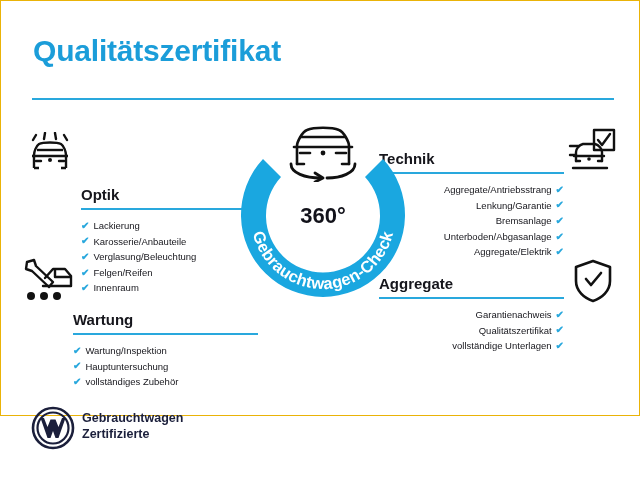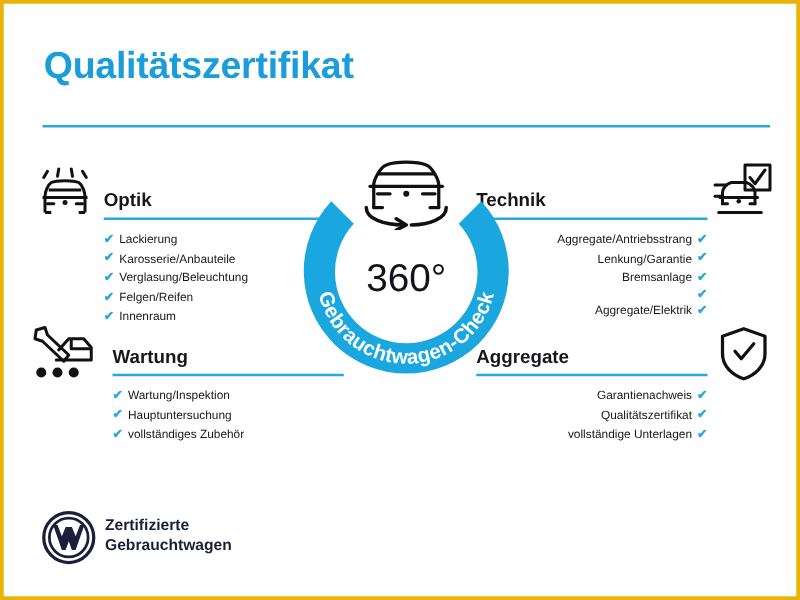--- a/index.html
+++ b/index.html
@@ -4,24 +4,24 @@
 <style>
   html,body{margin:0;padding:0;}
   body{
     width:640px;height:480px;
     background:#ffffff;
     font-family:"Liberation Sans", sans-serif;
     overflow:hidden;
   }
   #page{
     position:relative;
-    width:640px;height:480px;
+    width:640px;height:416px;
     background:#fff;
     box-sizing:border-box;
-    border:3px solid #eab308;
+    border:1px solid #eab308;
   }
 
   
   .title{
     position:absolute;
     left:32px; top:33px;
     font-size:30px;
     font-weight:bold;
     color:#1b9dd9;
     letter-spacing:-0.2px;
@@ -64,32 +64,32 @@
     align-items:center;
   }
   .chk{
     color:#29a8dd;
     font-size:10px;
     font-weight:bold;
     line-height:1;
   }
 
   
-  .sect.left .sect-title{ text-align:left; }
+  .sect.left .sect-title{ text-align:left;margin-top:36px; }
   .sect.left .item{ justify-content:flex-start; }
   .sect.left .chk{ margin-right:4px; }
 
   
   .sect.right .sect-title{ text-align:left; }
   .sect.right .item{ justify-content:flex-end; }
   .sect.right .chk{ margin-left:4px; order:2; }
 
   
   #sect-optik   { left:80px;  top:148px; width:185px; }
-  #sect-wartung { left:87px;  top:273px; width:185px; }
+  #sect-wartung { left:72px;  top:273px; width:185px; }
   #sect-technik { left:378px; top:148px; width:185px; }
   #sect-garantie{ left:378px; top:273px; width:185px; }
 
   
   .icon-box{ position:absolute; }
   #icon-optik    { left:25px;  top:131px; }
   #icon-wartung  { left:22px;  top:257px; }
   #icon-technik  { left:566px; top:127px; }
   #icon-garantie { left:571px; top:257px; }
 
@@ -98,22 +98,22 @@
     position:absolute;
     left:224px; top:118px;
     width:196px; height:196px;
   }
   #badge .ring-svg{ position:absolute; left:0; top:0; }
   #badge .deg{
     position:absolute;
     left:0; top:84px;
     width:196px;
     text-align:center;
-    font-size:31px;
-    font-weight:normal;
+    font-size:22px;
+    font-weight:bold;
     color:#12121a;
     letter-spacing:0px;
   }
   #car-top{
     position:absolute;
     left:276px; top:119px;
     width:92px; height:62px;
   }
 
   
@@ -258,20 +258,21 @@
         </div>
       <div class="item">
           <span>Lenkung/Garantie</span>
           <span class="chk">✔</span>
         </div>
       <div class="item">
           <span>Bremsanlage</span>
           <span class="chk">✔</span>
         </div>
       <div class="item">
+          <span>Unterboden/Abgasanlage</span>
           <span class="chk">✔</span>
         </div>
       <div class="item">
           <span>Aggregate/Elektrik</span>
           <span class="chk">✔</span>
         </div>
     </div>
   </div>
 
   <div class="sect right" id="sect-garantie">
@@ -331,17 +332,17 @@
     </g>
   </svg>
 
   <svg id="vw-logo" width="44" height="44" viewBox="0 0 44 44">
     <circle cx="22" cy="22" r="20" fill="none" stroke="#1b1f3b" stroke-width="2.6"></circle>
     <circle cx="22" cy="22" r="15.5" fill="none" stroke="#1b1f3b" stroke-width="2.2"></circle>
     <path d="M13 12 L16.5 21 L19.5 13.5 L24.5 13.5 L27.5 21 L31 12
              L34.5 12 L27.5 32 L24.5 32 L22 25 L19.5 32 L16.5 32 L9.5 12 Z" fill="#1b1f3b"></path>
   </svg>
   <div class="vw-text">
+    <div>Gebrauchtwagen</div>
     <div>Zertifizierte</div>
-    <div>Gebrauchtwagen</div>
   </div>
 
 </div>
 
 </body></html>

